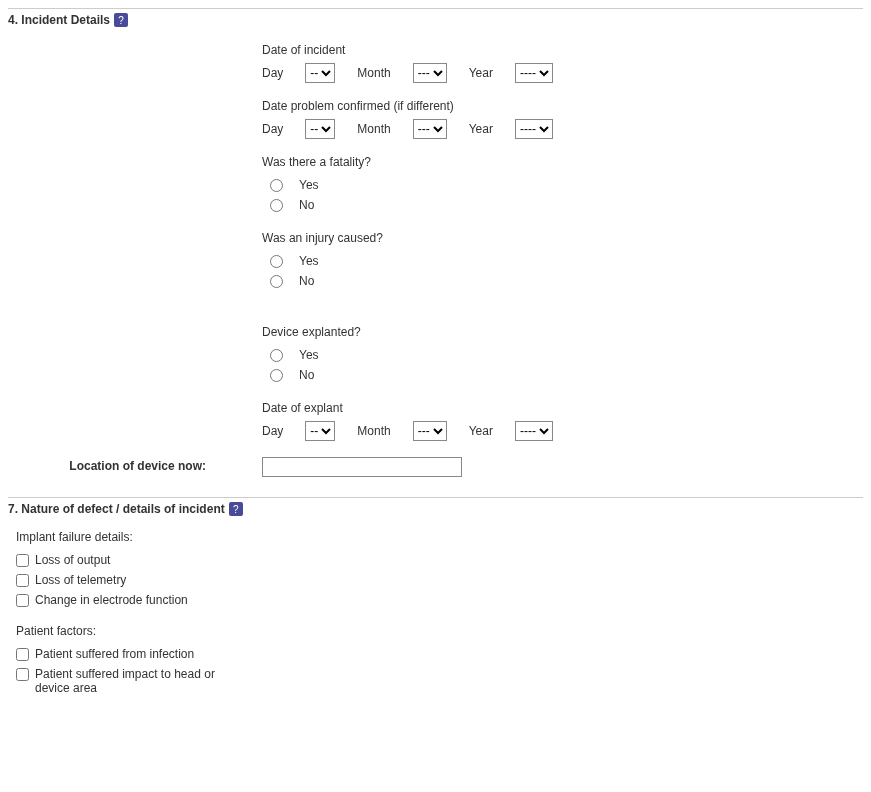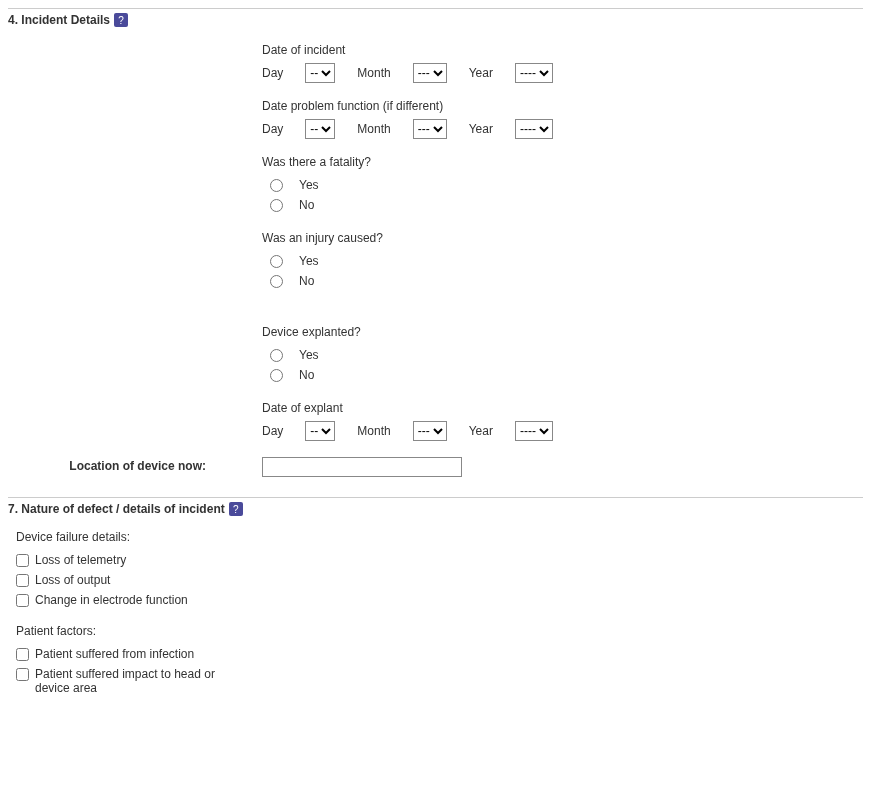--- a/index.html
+++ b/index.html
@@ -135,21 +135,21 @@
         <select><option>---</option></select>
         <span>Year</span>
         <select><option>----</option></select>
       </div>
     </div>
   </div>
 
   <div class="form-row">
     <div class="label-col"></div>
     <div class="field-col">
-      <div class="group-label">Date problem function (if different)</div>
+      <div class="group-label">Date problem confirmed (if different)</div>
       <div class="date-line">
         <span>Day</span>
         <select><option>--</option></select>
         <span>Month</span>
         <select><option>---</option></select>
         <span>Year</span>
         <select><option>----</option></select>
       </div>
     </div>
   </div>
@@ -227,29 +227,29 @@
 
 </div>
 
 <hr>
 <div class="section-header">
   <span>7. Nature of defect / details of incident</span>
   <span class="help-icon">?</span>
 </div>
 
 <div class="section5-body">
-  <div class="sub-heading">Device failure details:</div>
+  <div class="sub-heading">Implant failure details:</div>
   <div class="checkbox-list">
     <div class="checkbox-row">
       <input type="checkbox" style="">
+      <span>Loss of output</span>
+    </div>
+    <div class="checkbox-row">
+      <input type="checkbox" style="">
       <span>Loss of telemetry</span>
-    </div>
-    <div class="checkbox-row">
-      <input type="checkbox" style="">
-      <span>Loss of output</span>
     </div>
     <div class="checkbox-row">
       <input type="checkbox" style="">
       <span>Change in electrode function</span>
     </div>
   </div>
 
   <div class="sub-heading">Patient factors:</div>
   <div class="checkbox-list">
     <div class="checkbox-row">

